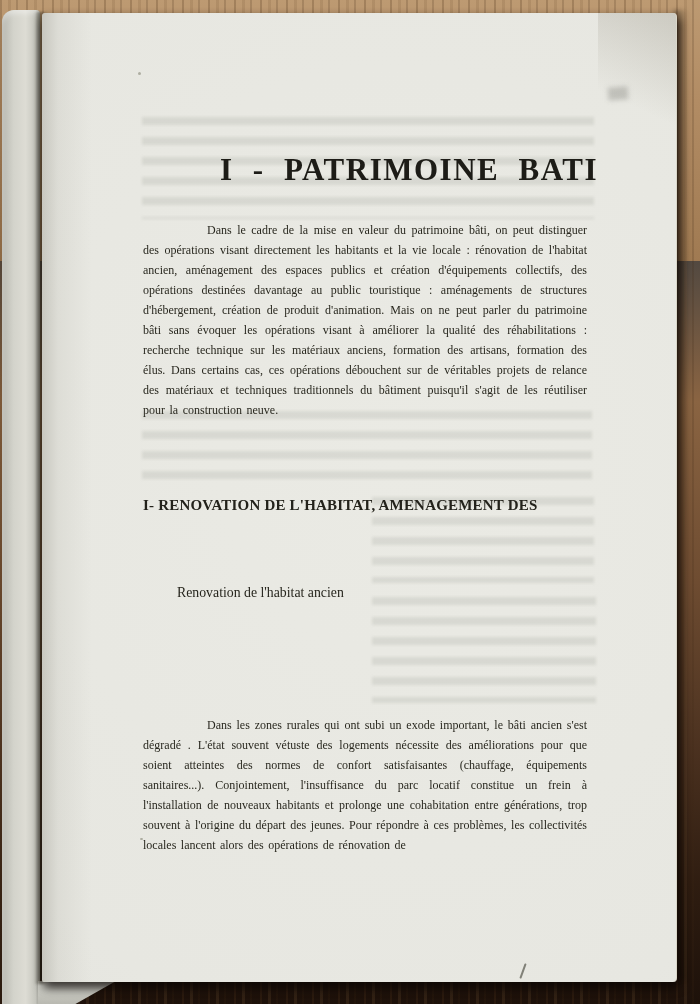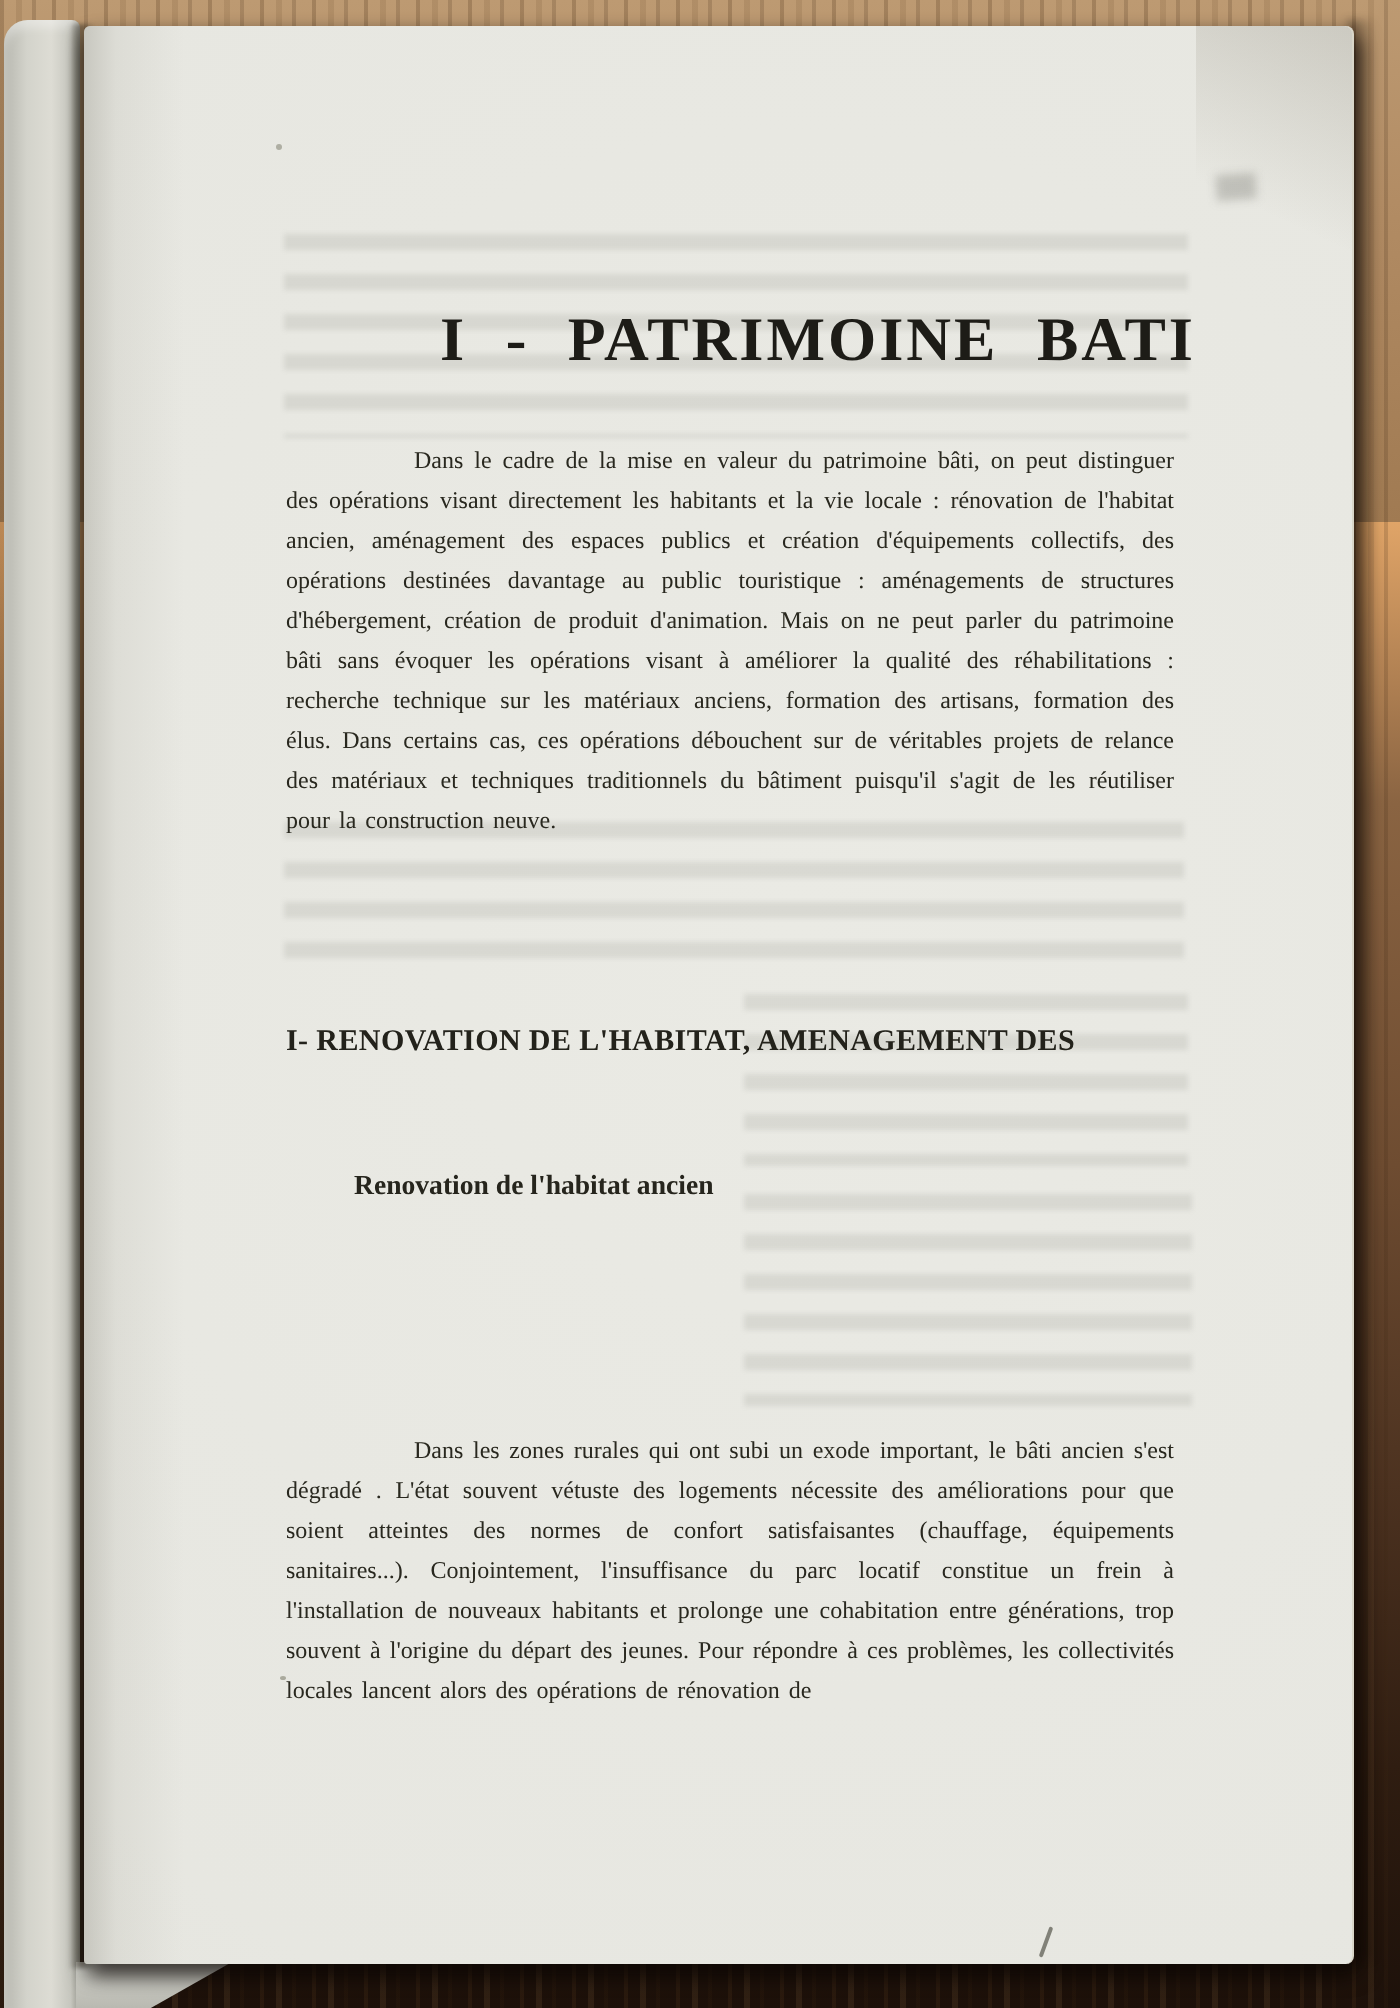--- a/index.html
+++ b/index.html
@@ -1,19 +1,19 @@
 <!DOCTYPE html>
 <html lang="fr"><head>
 <meta charset="utf-8">
 <style>
   html,body{margin:0;padding:0;}
   .photo{
     position:relative;width:700px;height:1004px;overflow:hidden;
     font-family:"Liberation Serif","DejaVu Serif",serif;
-    background:#fdba74;
+    background:#404040;
   }
   
   .wood{
     position:absolute;inset:0;
     background:
       repeating-linear-gradient(90deg,
         rgba(82,54,28,.25) 0 2px, rgba(0,0,0,0) 2px 8px,
         rgba(124,92,58,.20) 8px 11px, rgba(0,0,0,0) 11px 16px,
         rgba(60,38,18,.18) 16px 18px, rgba(0,0,0,0) 18px 26px),
       linear-gradient(180deg,
@@ -77,26 +77,26 @@
   .body-text{
     position:absolute;left:101px;width:444px;margin:0;
     font-size:12px;line-height:20px;color:#29281f;
     text-align:justify;text-indent:64px;word-spacing:1.5px;
   }
   .para1{top:207px;}
   .para2{top:702px;}
   .section-heading{
     position:absolute;left:101px;top:481px;width:430px;
     font-size:15px;line-height:23px;font-weight:bold;color:#23221b;
-    padding-left:20px;letter-spacing:.2px;margin-top:16px;
+    padding-left:20px;letter-spacing:.2px;
   }
   .section-heading .first{margin-left:-20px;}
   .subheading{
     position:absolute;left:135px;top:572px;
-    font-size:13.8px;font-weight:bold;color:#26251d;
+    font-size:13.8px;font-weight:normal;color:#26251d;
   }
   .examples{
     position:absolute;left:101px;top:592px;width:446px;
     font-size:13.8px;line-height:20px;color:#29281f;margin:0;
   }
   .examples .l1{padding-left:66px;white-space:pre-wrap;}
   .examples .l3{padding-left:127px;}
   
   .speck{position:absolute;border-radius:50%;background:#80806f;}
   .speck1{left:96px;top:59px;width:3px;height:3px;opacity:.55;}

